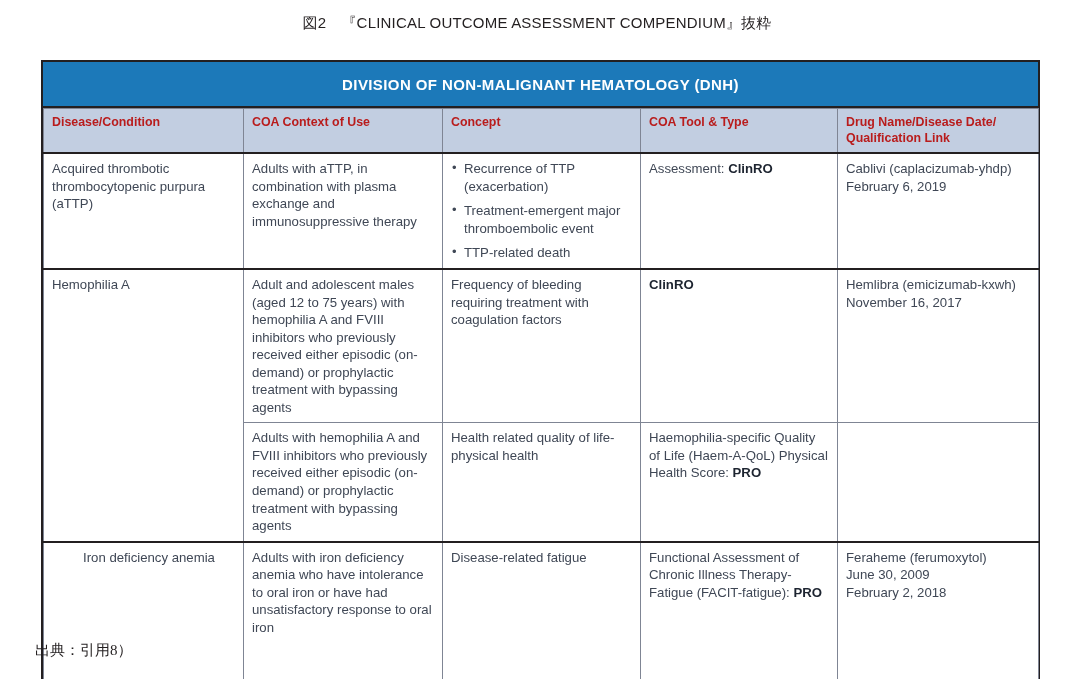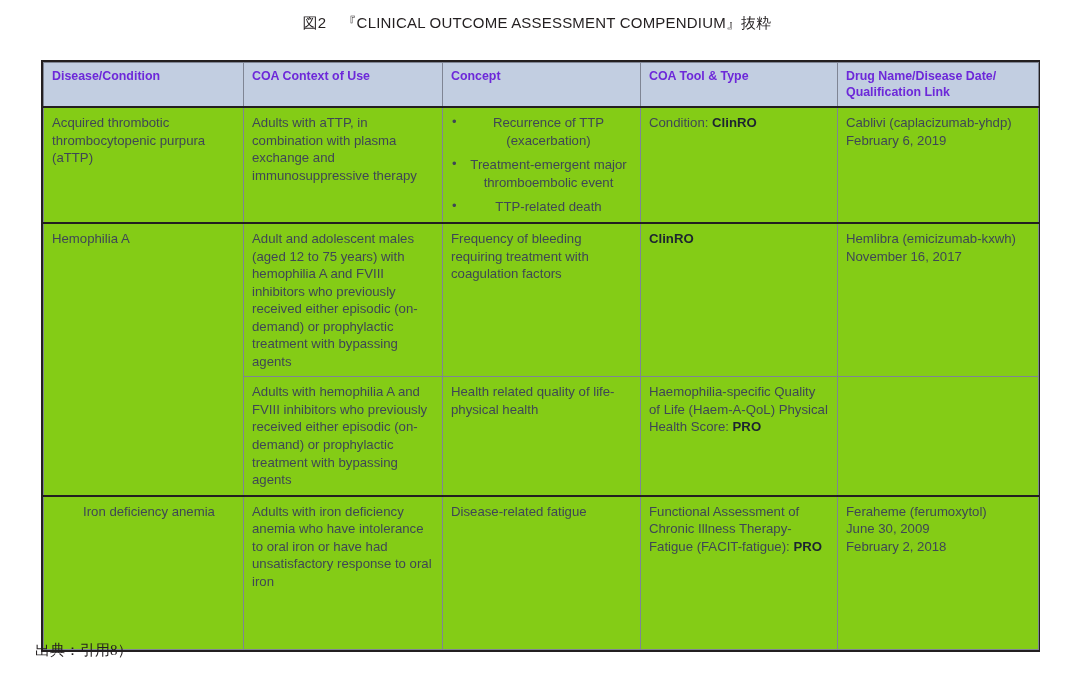--- a/index.html
+++ b/index.html
@@ -68,47 +68,46 @@
     border: 1px solid #7f8594;
     vertical-align: top;
     padding: 6px 7px 6px 8px;
     box-sizing: border-box;
     font-size: 13.2px;
     line-height: 1.33;
     color: #3f4755;
   }
   table.coa th {
     background: #c2cee1;
-    color: #6d28d9;
+    color: #b91c1c;
     font-weight: bold;
     font-size: 12.4px;
     line-height: 1.3;
     text-align: left;
     height: 36px;
     border-bottom: 2px solid #231f20;
     padding-top: 5px;
   }
-  table.coa td { background: #84cc16; }
+  table.coa td { background: #ffffff; }
 
   
   tr.group-start > td { border-top: 2px solid #231f20; }
 
   td.sub-cell { border-top: 1px solid #7f8594; }
 
   
   ul.bullets {
     margin: 0;
     padding: 0;
     list-style: none;
   }
   ul.bullets li {
     position: relative;
     padding-left: 13px;
     margin-bottom: 7px;
-    text-align: center;
   }
   ul.bullets li:last-child { margin-bottom: 0; }
   ul.bullets li::before {
     content: "\2022";
     position: absolute;
     left: 1px;
     top: -1px;
     font-size: 13px;
     color: #3f4755;
   }
@@ -129,20 +128,21 @@
 </style>
 </head>
 <body>
 
 <div class="fig-title">
   <span>図2　『CLINICAL OUTCOME ASSESSMENT COMPENDIUM』抜粋</span>
 </div>
 
 <div class="table-wrap">
 
+  <div class="banner">DIVISION OF NON-MALIGNANT HEMATOLOGY (DNH)</div>
 
   <table class="coa">
     <colgroup>
       <col class="c1">
         <col class="c2">
         <col class="c3">
         <col class="c4">
         <col class="c5">
     </colgroup>
     <thead>
@@ -162,21 +162,21 @@
       <tr class="group-start">
         <td style="height:110px;">Acquired thrombotic thrombocytopenic purpura (aTTP)</td>
         <td>Adults with aTTP, in combination with plasma exchange and immunosuppressive therapy</td>
         <td>
           <ul class="bullets">
             <li>Recurrence of TTP (exacerbation)</li>
             <li>Treatment-emergent major thromboembolic event</li>
             <li>TTP-related death</li>
           </ul>
         </td>
-        <td><span>Condition: </span><span class="bold">ClinRO</span></td>
+        <td><span>Assessment: </span><span class="bold">ClinRO</span></td>
         <td>
           <span>Cablivi (caplacizumab-yhdp)</span><br>
           <span class="ital">February 6, 2019</span>
         </td>
       </tr>
 
       <tr class="group-start">
         <td rowspan="2">Hemophilia A</td>
         <td style="height:134px;">Adult and adolescent males (aged 12 to 75 years) with hemophilia A and FVIII inhibitors who previously received either episodic (on-demand) or prophylactic treatment with bypassing agents</td>
         <td>Frequency of bleeding requiring treatment with coagulation factors</td>

